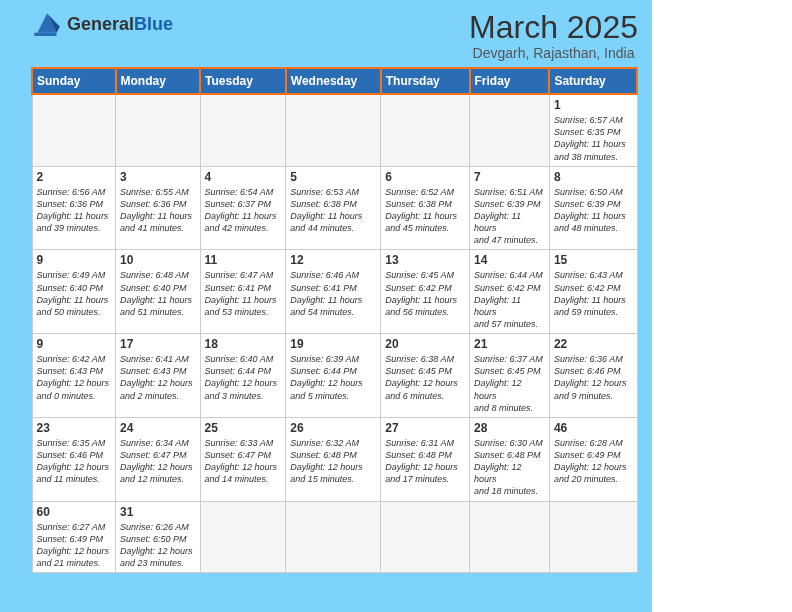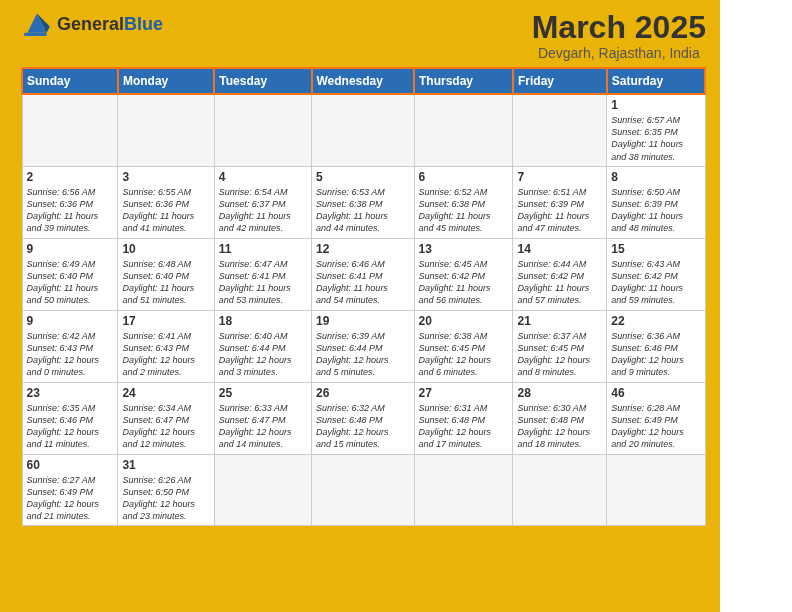--- a/index.html
+++ b/index.html
@@ -4,24 +4,24 @@
   <style>
     * { box-sizing: border-box; margin: 0; padding: 0; }
     body {
       font-family: Arial, sans-serif;
       background: #fff;
       width: 792px;
       height: 612px;
       overflow: hidden;
     }
     .page {
-      width: 720px;
+      width: 652px;
       min-height: 612px;
-      background: #eab308;
-      padding: 10px 14px 10px 21px;
+      background: #7dd3fc;
+      padding: 10px 14px 10px 31px;
     }
     .header {
       display: flex;
       justify-content: space-between;
       align-items: flex-start;
       margin-bottom: 6px;
     }
     .logo {
       display: flex;
       align-items: center;
@@ -38,21 +38,21 @@
     }
     .logo-icon {
       width: 32px;
       height: 28px;
     }
     .title-block {
       text-align: right;
     }
     .main-title {
       font-size: 32px;
-      font-weight: bold;
+      font-weight: normal;
       color: #333;
       line-height: 1.1;
     }
     .subtitle {
       font-size: 14px;
       color: #555;
       text-align: center;
     }
     .calendar {
       width: 100%;

